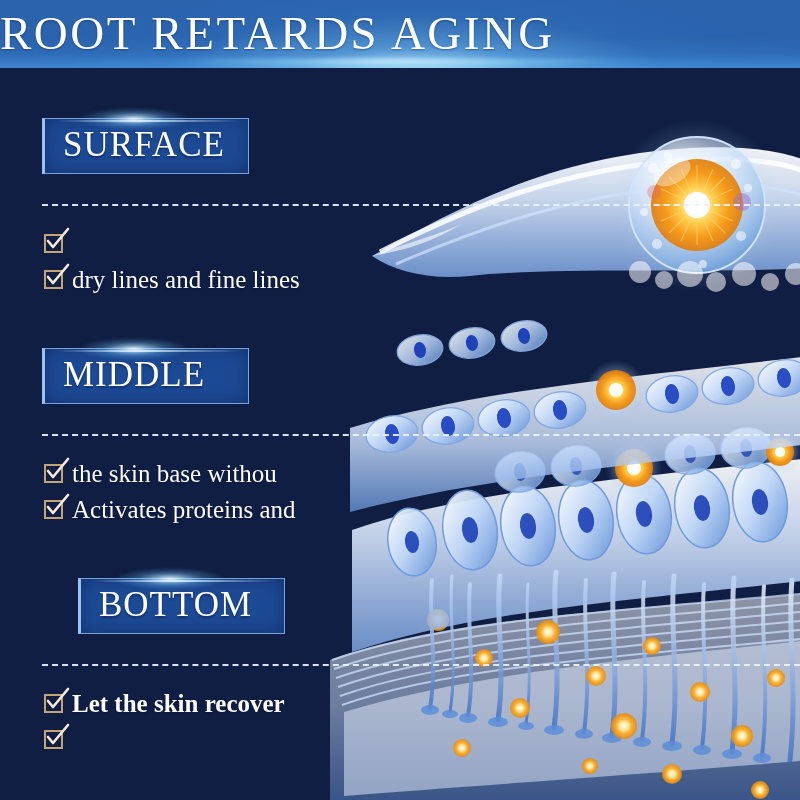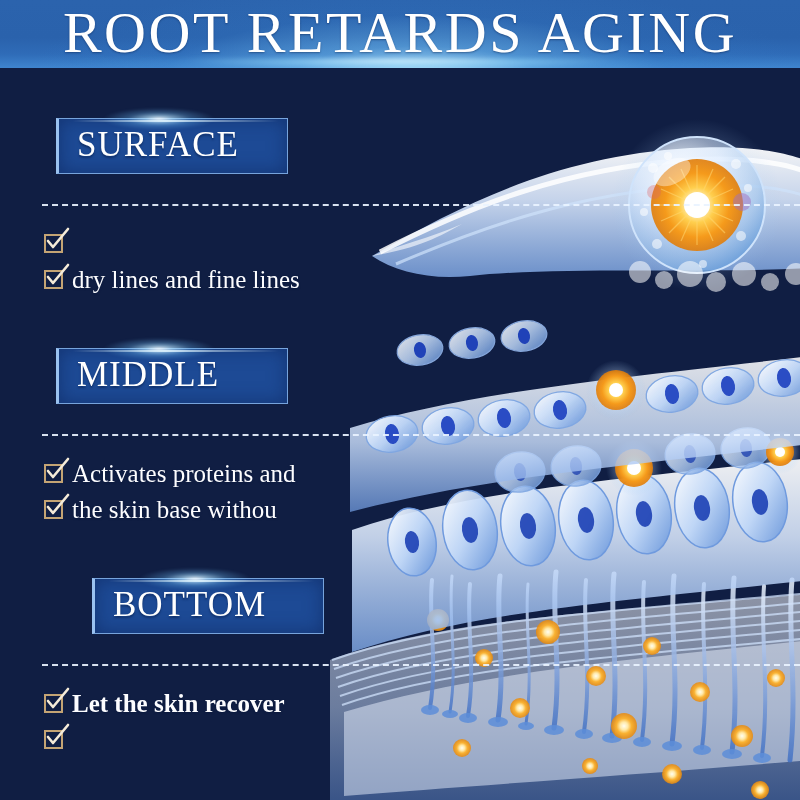--- a/index.html
+++ b/index.html
@@ -41,23 +41,23 @@
     bottom: -9px;
     height: 18px;
     background: radial-gradient(50% 100% at 50% 0%, rgba(225,248,255,0.95) 0%, rgba(150,215,248,0.55) 35%, rgba(90,170,230,0.12) 65%, rgba(80,160,220,0) 100%);
     filter: blur(2px);
   }
   .header-title {
     position: absolute;
     left: 0; right: 0;
     top: 50%;
     transform: translateY(-52%);
-    text-align: center;
+    text-align: left;
     color: #ffffff;
-    font-size: 58px;
+    font-size: 47px;
     line-height: 1;
     letter-spacing: 2.5px;
     white-space: nowrap;
     text-shadow: 0 1px 2px rgba(8,28,70,0.45);
   }
 
   
   .art {
     position: absolute;
     left: 0; top: 60px;
@@ -71,22 +71,22 @@
     position: absolute;
     left: 0;
     width: 420px;
   }
   .sec-surface { top: 118px; }
   .sec-middle  { top: 348px; }
   .sec-bottom  { top: 578px; padding-left: 36px; }
 
   .label-bar {
     position: relative;
-    margin-left: 56px;
-    width: 232px;
+    margin-left: 42px;
+    width: 207px;
     height: 56px;
     box-sizing: border-box;
     border: 1px solid rgba(150,195,245,0.75);
     border-left: 3px solid rgba(168,208,250,0.9);
     background: linear-gradient(100deg, #173a7e 0%, #1c4governo 0%, #1c4a96 28%, #2258ad 58%, #2f6cc0 84%, #28599f 100%);
     background-color: #1d4a95;
     box-shadow: inset 0 0 18px rgba(10,30,80,0.5);
     overflow: visible;
   }
   .label-bar::before {
@@ -492,29 +492,29 @@
     </div>
   </div>
   <div class="divider div-2"></div>
   <div class="bullets bul-middle">
     <div class="bullet">
       <span class="checkbox">
         <svg viewBox="0 0 26 26">
           <path d="M4 13 L9 19 L24 1" fill="none" stroke="#f5ebd8" stroke-width="2.6" stroke-linecap="round" stroke-linejoin="round"></path>
         </svg>
       </span>
-      <span class="bullet-text">Activates proteins and</span>
+      <span class="bullet-text">the skin base withou</span>
     </div>
     <div class="bullet">
       <span class="checkbox">
         <svg viewBox="0 0 26 26">
           <path d="M4 13 L9 19 L24 1" fill="none" stroke="#f5ebd8" stroke-width="2.6" stroke-linecap="round" stroke-linejoin="round"></path>
         </svg>
       </span>
-      <span class="bullet-text">the skin base withou</span>
+      <span class="bullet-text">Activates proteins and</span>
     </div>
   </div>
 
   <div class="section sec-bottom">
     <div class="label-bar">
       <div class="label-text">BOTTOM</div>
     </div>
   </div>
   <div class="divider div-3"></div>
   <div class="bullets bul-bottom">

